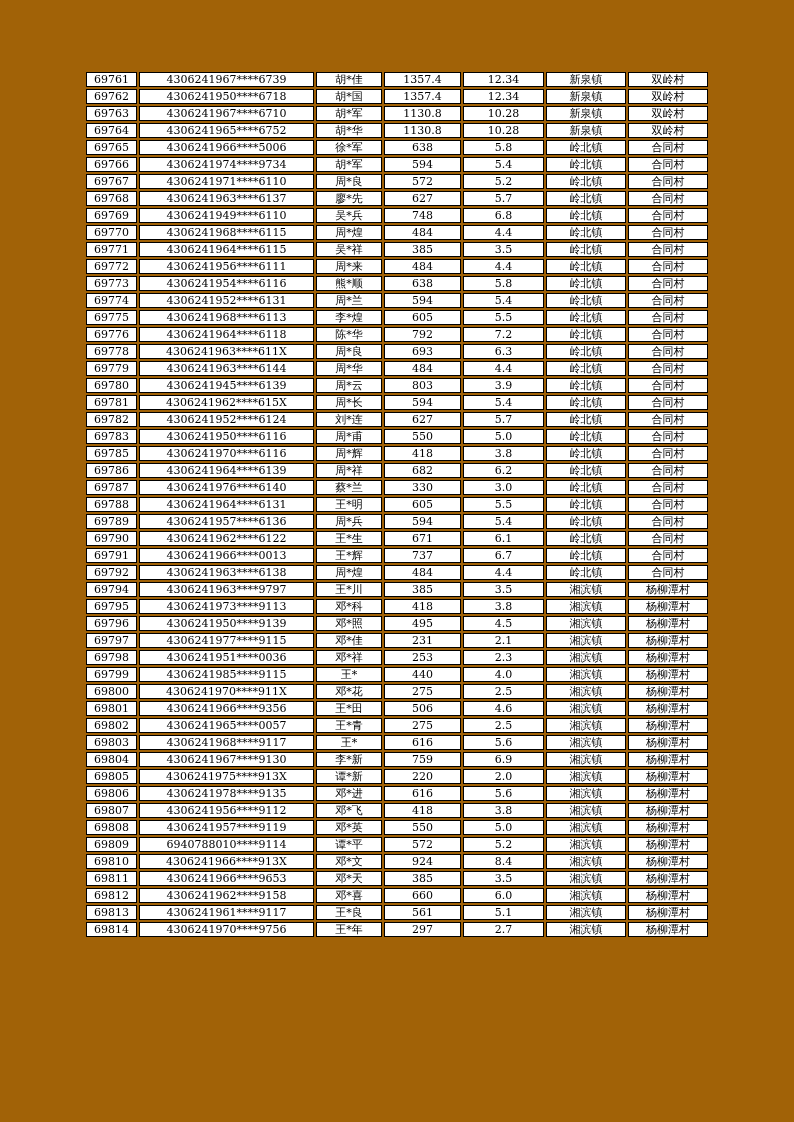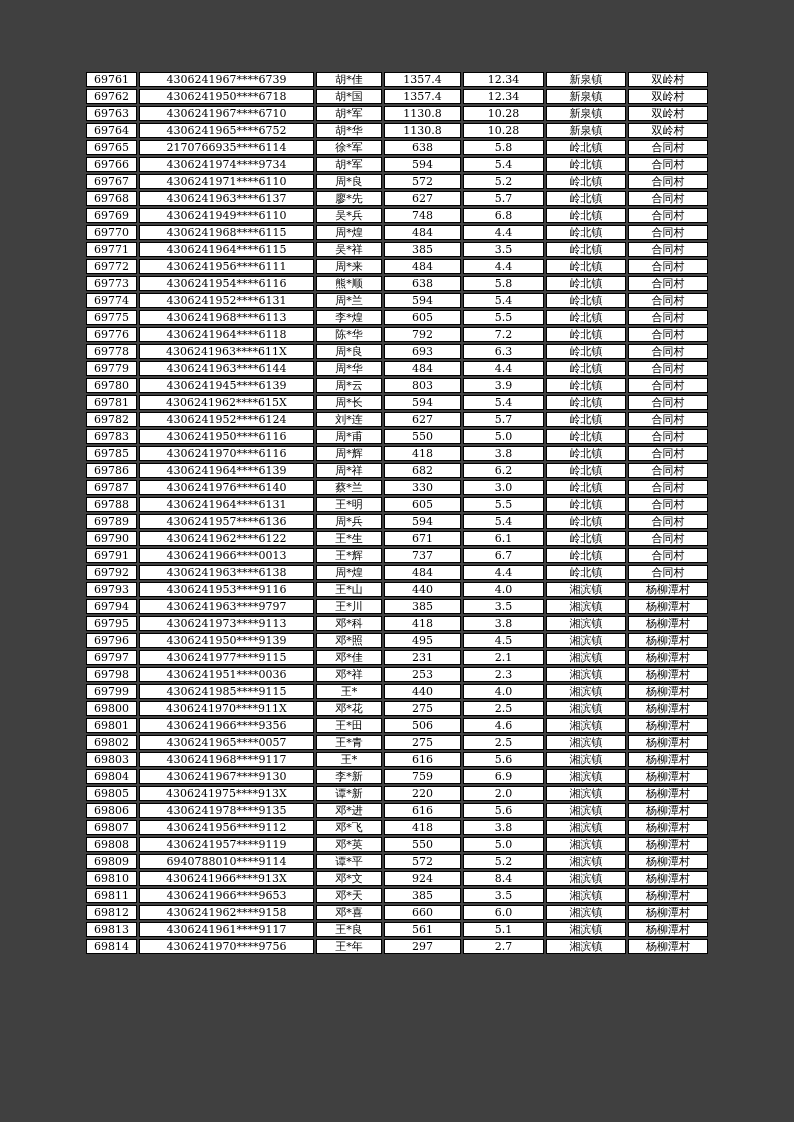--- a/index.html
+++ b/index.html
@@ -1,20 +1,20 @@
 <!DOCTYPE html>
 <html><head>
 <meta charset="utf-8">
 <style>
   html, body { margin: 0; padding: 0; background: #ffffff; }
   .page {
     position: relative;
     width: 794px;
     height: 1122px;
-    background: #404040;
+    background: #a16207;
     font-family: "DejaVu Serif", "Liberation Serif", serif;
     color: #000000;
     overflow: hidden;
   }
   table.roster {
     position: absolute;
     left: 84px;
     top: 70px;
     width: 626px;
     border-collapse: separate;
@@ -88,21 +88,21 @@
           <td>69764</td>
           <td>4306241965****6752</td>
           <td>胡*华</td>
           <td>1130.8</td>
           <td>10.28</td>
           <td>新泉镇</td>
           <td>双岭村</td>
         </tr>
         <tr>
           <td>69765</td>
-          <td>2170766935****6114</td>
+          <td>4306241966****5006</td>
           <td>徐*军</td>
           <td>638</td>
           <td>5.8</td>
           <td>岭北镇</td>
           <td>合同村</td>
         </tr>
         <tr>
           <td>69766</td>
           <td>4306241974****9734</td>
           <td>胡*军</td>
@@ -321,29 +321,20 @@
         <tr>
           <td>69792</td>
           <td>4306241963****6138</td>
           <td>周*煌</td>
           <td>484</td>
           <td>4.4</td>
           <td>岭北镇</td>
           <td>合同村</td>
         </tr>
         <tr>
-          <td>69793</td>
-          <td>4306241953****9116</td>
-          <td>王*山</td>
-          <td>440</td>
-          <td>4.0</td>
-          <td>湘滨镇</td>
-          <td>杨柳潭村</td>
-        </tr>
-        <tr>
           <td>69794</td>
           <td>4306241963****9797</td>
           <td>王*川</td>
           <td>385</td>
           <td>3.5</td>
           <td>湘滨镇</td>
           <td>杨柳潭村</td>
         </tr>
         <tr>
           <td>69795</td>

